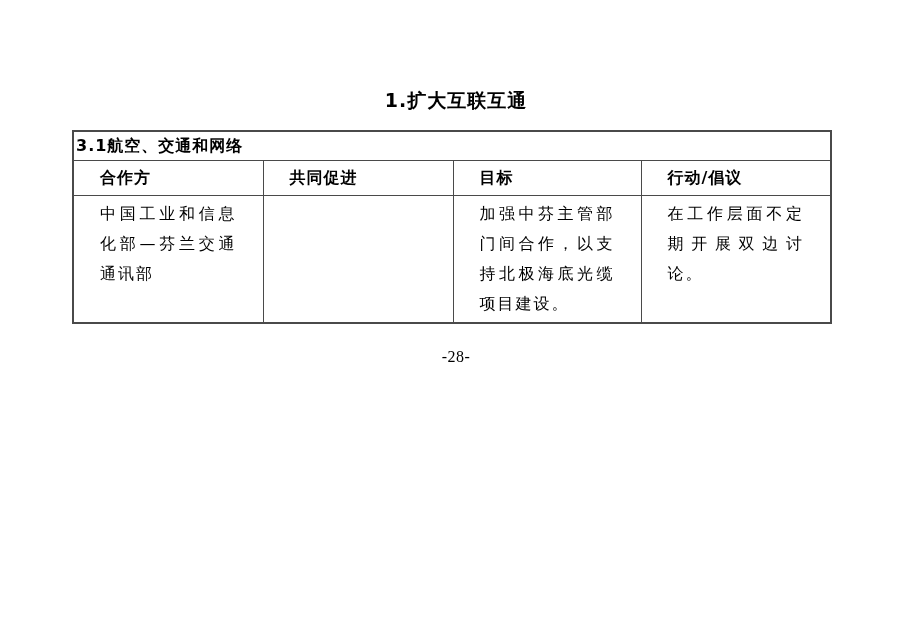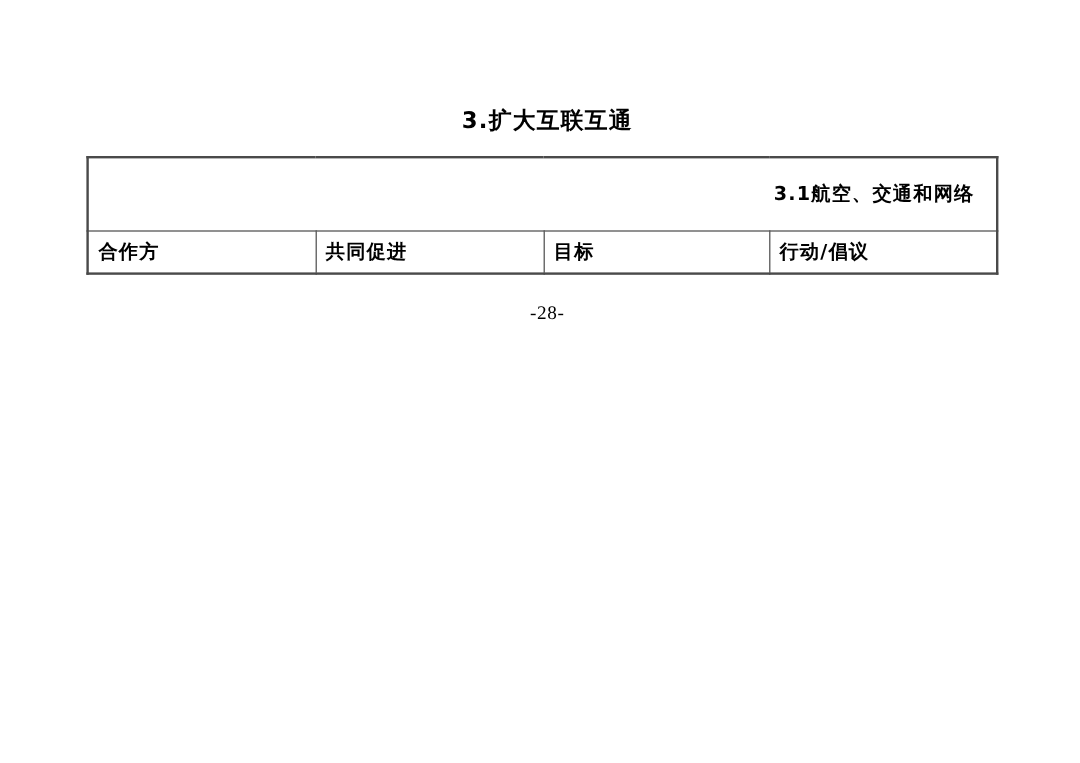--- a/index.html
+++ b/index.html
@@ -43,31 +43,31 @@
     border-collapse: collapse;
     border: 2px solid #4a4a4a;
   }
   .coop-table col.c1 { width: 190px; }
   .coop-table col.c2 { width: 190px; }
   .coop-table col.c3 { width: 188px; }
   .coop-table col.c4 { width: 190px; }
   .coop-table th, .coop-table td {
     border: 1px solid #4a4a4a;
     vertical-align: top;
-    padding: 3px 8px;
+    padding: 3px 26px;
     font-size: 16px;
   }
   .caption-cell {
-    text-align: right;
+    text-align: left;
     font-weight: bold;
     font-size: 16.5px;
     letter-spacing: 1px;
     height: 22px;
     line-height: 24px;
-    padding: 18px !important;
+    padding: 2px !important;
   }
   .header-cell {
     text-align: left;
     font-weight: bold;
     font-size: 16.5px;
     letter-spacing: 1px;
     height: 28px;
     line-height: 28px;
   }
   .body-cell {
@@ -86,38 +86,44 @@
     font-family: "Liberation Serif", "DejaVu Serif", serif;
     font-size: 16px;
     letter-spacing: 0.5px;
   }
 </style>
 </head>
 <body>
 
 <div class="doc-page">
 
-  <h1 class="doc-title">3.扩大互联互通</h1>
+  <h1 class="doc-title">1.扩大互联互通</h1>
 
 
   <table class="coop-table">
     <colgroup>
       <col class="c1">
         <col class="c2">
         <col class="c3">
         <col class="c4">
     </colgroup>
     <tbody>
       <tr>
         <th class="caption-cell" colspan="4">3.1航空、交通和网络</th>
       </tr>
       <tr>
         <th class="header-cell">合作方</th>
         <th class="header-cell">共同促进</th>
         <th class="header-cell">目标</th>
         <th class="header-cell">行动/倡议</th>
       </tr>
+      <tr class="data-row-1">
+        <td class="body-cell">中国工业和信息化部—芬兰交通通讯部</td>
+        <td class="body-cell"></td>
+        <td class="body-cell">加强中芬主管部门间合作，以支持北极海底光缆项目建设。</td>
+        <td class="body-cell">在工作层面不定期开展双边讨论。</td>
+      </tr>
     </tbody>
   </table>
 
   <div class="page-number">-28-</div>
 
 </div>
 
 </body></html>

